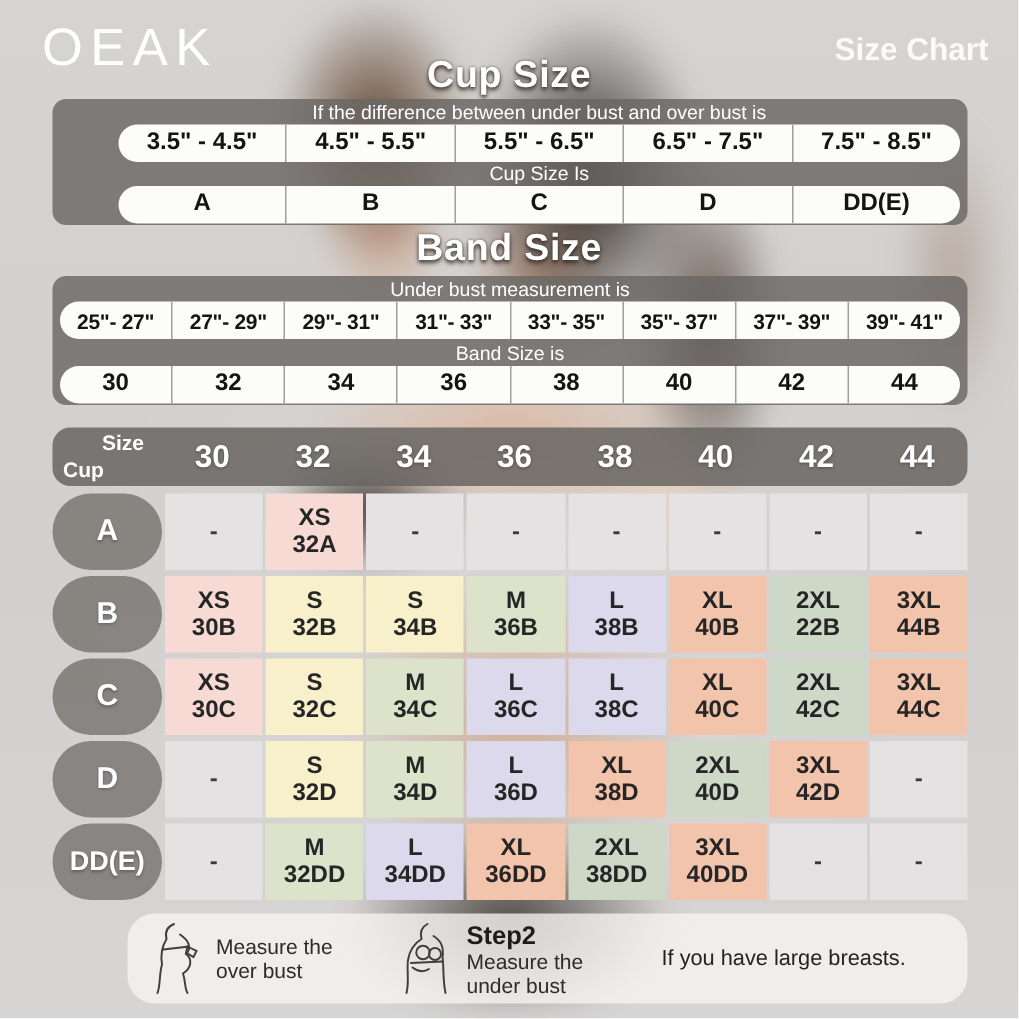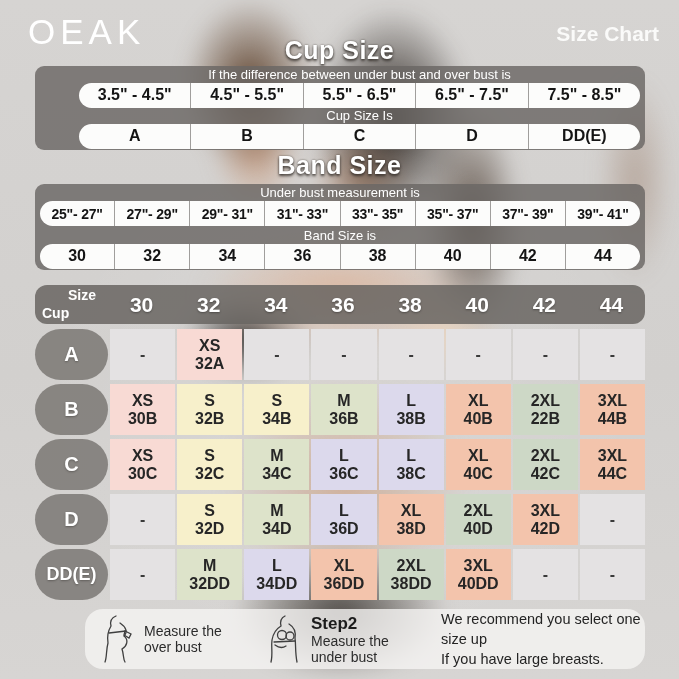--- a/index.html
+++ b/index.html
@@ -341,18 +341,17 @@
         <path d="M12 28 L 33 27"></path>
         <path d="M13 31 c 4 3, 8 3, 11 1"></path>
       </svg>
       <div class="step-text">
         <div class="step-title">Step2</div>
         <div class="step-line">Measure the</div>
         <div class="step-line">under bust</div>
       </div>
 
       <div class="tips">
-        <div class="tips-line">We recommend you select one size up</div>
         <div class="tips-line">If you have large breasts.</div>
       </div>
     </footer>
   </div>
 </div>
 
 </body></html>

